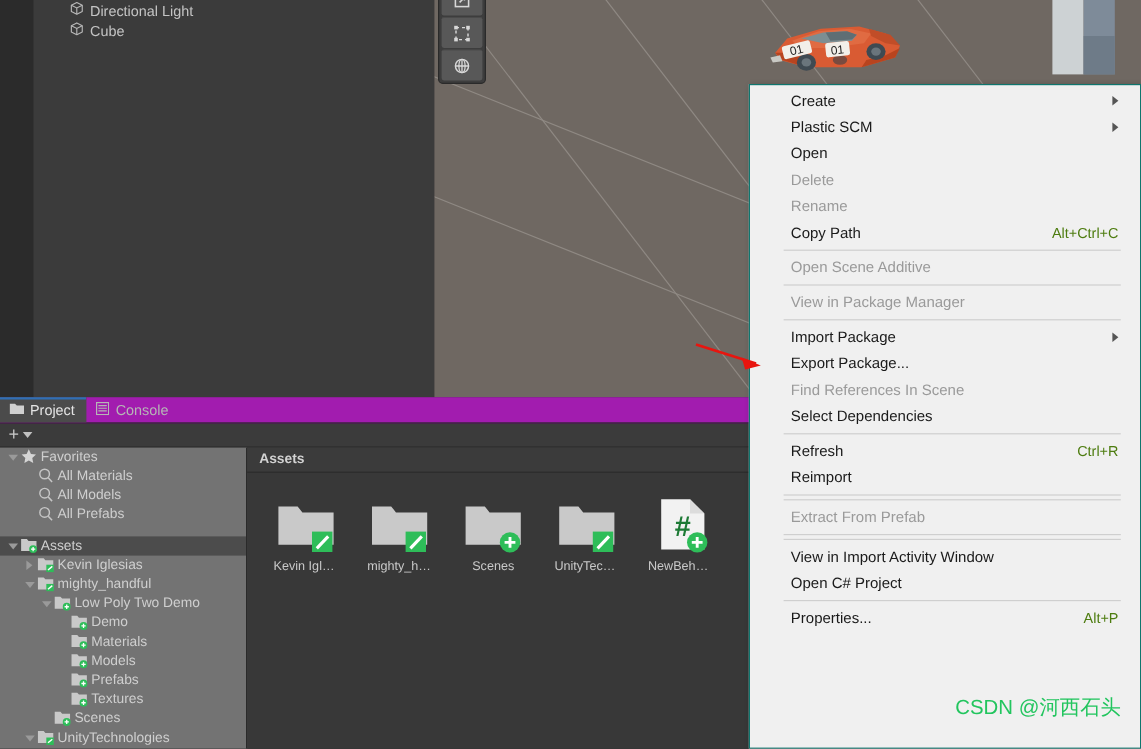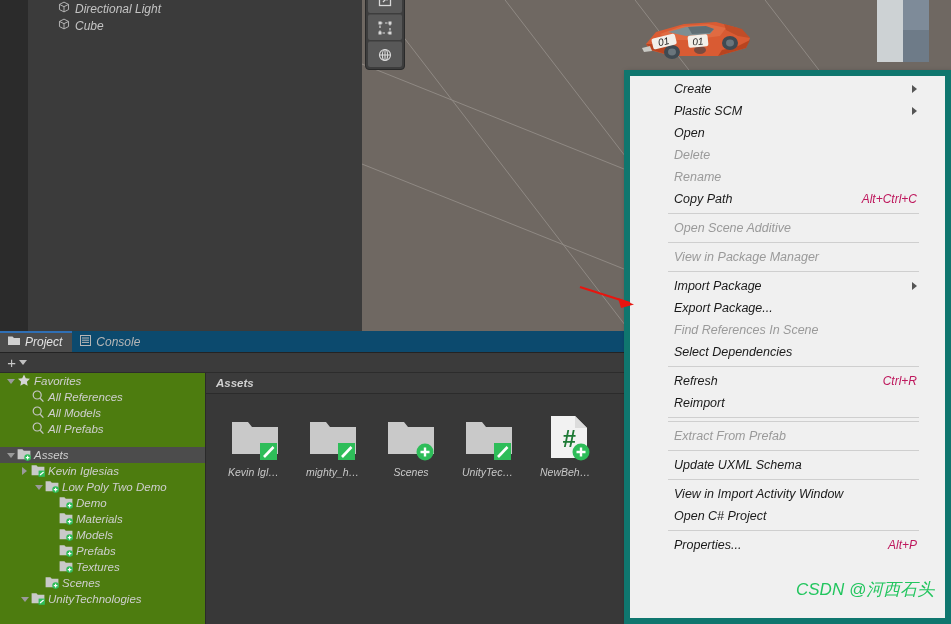--- a/index.html
+++ b/index.html
@@ -2,21 +2,21 @@
 <html><head>
 <meta charset="utf-8">
 <style>
   * { box-sizing: border-box; margin: 0; padding: 0; }
   html, body {
     width: 951px; height: 624px;
     overflow: hidden;
     background: #383838;
     font-family: "Liberation Sans", sans-serif;
   }
-  #root { position: relative; width: 951px; height: 624px; font-style: italic; }
+  #root { position: relative; width: 951px; height: 624px; }
 
   
   .gutter {
     position: absolute; left: 0; top: 0; width: 28px; height: 331px;
     background: #2b2b2b;
   }
 
   
   .hierarchy {
     position: absolute; left: 28px; top: 0; width: 334px; height: 331px;
@@ -65,21 +65,21 @@
     border-radius: 2px;
   }
   .tool-btn + .tool-btn { border-top: 1px solid #4a4a4a; }
 
   
   .projwin {
     position: absolute; left: 0; top: 331px; width: 951px; height: 293px;
     background: #383838;
   }
   .tabbar {
-    position: relative; height: 22px; background: #0c4a6e;
+    position: relative; height: 22px; background: #a21caf;
     border-bottom: 1px solid #232323;
     display: flex; align-items: flex-end;
   }
   .tab {
     display: flex; align-items: center; gap: 5px;
     height: 21px; padding: 0 10px 0 8px;
     font-size: 12px; color: #b6b6b6;
   }
   .tab.active {
     background: #4b4b4b; color: #e4e4e4;
@@ -90,21 +90,21 @@
     display: flex; align-items: center; padding-left: 7px; gap: 3px;
   }
   .plus { color: #c8c8c8; font-size: 15px; line-height: 1; }
   .caret-sm {
     width: 0; height: 0; border-left: 4px solid transparent;
     border-right: 4px solid transparent; border-top: 5px solid #c0c0c0;
   }
 
   .projbody { display: flex; height: 251px; }
   .tree {
-    width: 206px; background: #4d7c0f; position: relative;
+    width: 206px; background: #737373; position: relative;
     border-right: 1px solid #2a2a2a; overflow: hidden;
   }
   .trow {
     display: flex; align-items: center; height: 16px;
     color: #cfcfcf; font-size: 11.5px; white-space: nowrap;
   }
   .trow.sel { background: #4c4c4c; }
   .tw { width: 0; height: 0; flex: none; }
   .tw-down {
     border-left: 4px solid transparent; border-right: 4px solid transparent;
@@ -130,31 +130,31 @@
   .cell { width: 54px; text-align: center; }
   .cell-ico { position: relative; width: 54px; height: 50px; margin: 0 auto; }
   .cell-lbl {
     margin-top: 4px; font-size: 10.5px; color: #c9c9c9;
     white-space: nowrap; overflow: hidden; text-overflow: ellipsis;
   }
 
   
   .ctx {
     position: absolute; left: 624px; top: 70px; width: 327px; height: 554px;
-    background: #f0f0f0; border: 6px solid #0f766e;
+    background: #f0f0f0; border: 1px solid #0f766e;
     box-shadow: 2px 2px 5px rgba(0,0,0,.35);
-    padding: 2px 16px;
+    padding: 2px 6px;
     font-size: 12.5px; color: #1a1a1a;
   }
   .mi {
     position: relative; height: 22px; display: flex; align-items: center;
     padding-left: 28px; padding-right: 12px;
   }
   .mi.dim { color: #9a9a9a; }
-  .mi .shortcut { margin-left: auto; color: #be185d; font-size: 12px; }
+  .mi .shortcut { margin-left: auto; color: #4d7c0f; font-size: 12px; }
   .mi .subarrow {
     margin-left: auto; width: 0; height: 0;
     border-top: 4px solid transparent; border-bottom: 4px solid transparent;
     border-left: 5px solid #555;
   }
   .msep { height: 1px; background: #cfcfcf; margin: 3px 10px 3px 22px; }
 
   
   .annot { position: absolute; left: 578px; top: 284px; width: 70px; height: 28px; }
 
@@ -296,21 +296,21 @@
                 </svg></span>
     <span>Favorites</span>
             </div>
             <div class="trow">
               <span style="width:18px;flex:none"></span>
     <span class="twrap"></span>
     <span><svg class="ico" viewBox="0 0 14 14">
                   <circle cx="6.2" cy="6" r="4" fill="none" stroke="#c6c6c6" stroke-width="1.2"></circle>
                   <line x1="9.2" y1="9.2" x2="12.4" y2="12.6" stroke="#c6c6c6" stroke-width="1.3"></line>
                 </svg></span>
-    <span>All References</span>
+    <span>All Materials</span>
             </div>
             <div class="trow">
               <span style="width:18px;flex:none"></span>
     <span class="twrap"></span>
     <span><svg class="ico" viewBox="0 0 14 14">
                   <circle cx="6.2" cy="6" r="4" fill="none" stroke="#c6c6c6" stroke-width="1.2"></circle>
                   <line x1="9.2" y1="9.2" x2="12.4" y2="12.6" stroke="#c6c6c6" stroke-width="1.3"></line>
                 </svg></span>
     <span>All Models</span>
             </div>
@@ -340,20 +340,32 @@
               <span style="width:18px;flex:none"></span>
     <span class="twrap">
                 <span class="tw tw-right"></span>
               </span>
     <span><svg class="ico" viewBox="0 0 14 14">
                   <path d="M0.6 2.2h4.8L6.8 3.8h6.6v8.4H0.6z" fill="#c9c9c9"></path>
                   <rect x="7.6" y="7.6" width="6.2" height="6.2" fill="#2ebd59"></rect>
          <path d="M9 12 L12.6 9" stroke="#fff" stroke-width="1.2"></path>
                 </svg></span>
     <span>Kevin Iglesias</span>
+            </div>
+            <div class="trow">
+              <span style="width:18px;flex:none"></span>
+    <span class="twrap">
+                <span class="tw tw-down"></span>
+              </span>
+    <span><svg class="ico" viewBox="0 0 14 14">
+                  <path d="M0.6 2.2h4.8L6.8 3.8h6.6v8.4H0.6z" fill="#c9c9c9"></path>
+                  <rect x="7.6" y="7.6" width="6.2" height="6.2" fill="#2ebd59"></rect>
+         <path d="M9 12 L12.6 9" stroke="#fff" stroke-width="1.2"></path>
+                </svg></span>
+    <span>mighty_handful</span>
             </div>
             <div class="trow">
               <span style="width:32px;flex:none"></span>
     <span class="twrap">
                 <span class="tw tw-down"></span>
               </span>
     <span><svg class="ico" viewBox="0 0 14 14">
                   <path d="M0.6 2.2h4.8L6.8 3.8h6.6v8.4H0.6z" fill="#c9c9c9"></path>
                   <circle cx="10.6" cy="10.6" r="3.3" fill="#2ebd59"></circle>
          <path d="M10.6 8.8v3.6M8.8 10.6h3.6" stroke="#fff" stroke-width="1.1"></path>
@@ -546,23 +558,20 @@
       </div>
       <div class="mi">
         <span>Reimport</span>
       </div>
       <div class="msep"></div>
       <div class="msep"></div>
       <div class="mi dim">
         <span>Extract From Prefab</span>
       </div>
       <div class="msep"></div>
-      <div class="mi">
-        <span>Update UXML Schema</span>
-      </div>
       <div class="msep"></div>
       <div class="mi">
         <span>View in Import Activity Window</span>
       </div>
       <div class="mi">
         <span>Open C# Project</span>
       </div>
       <div class="msep"></div>
       <div class="mi">
         <span>Properties...</span>

